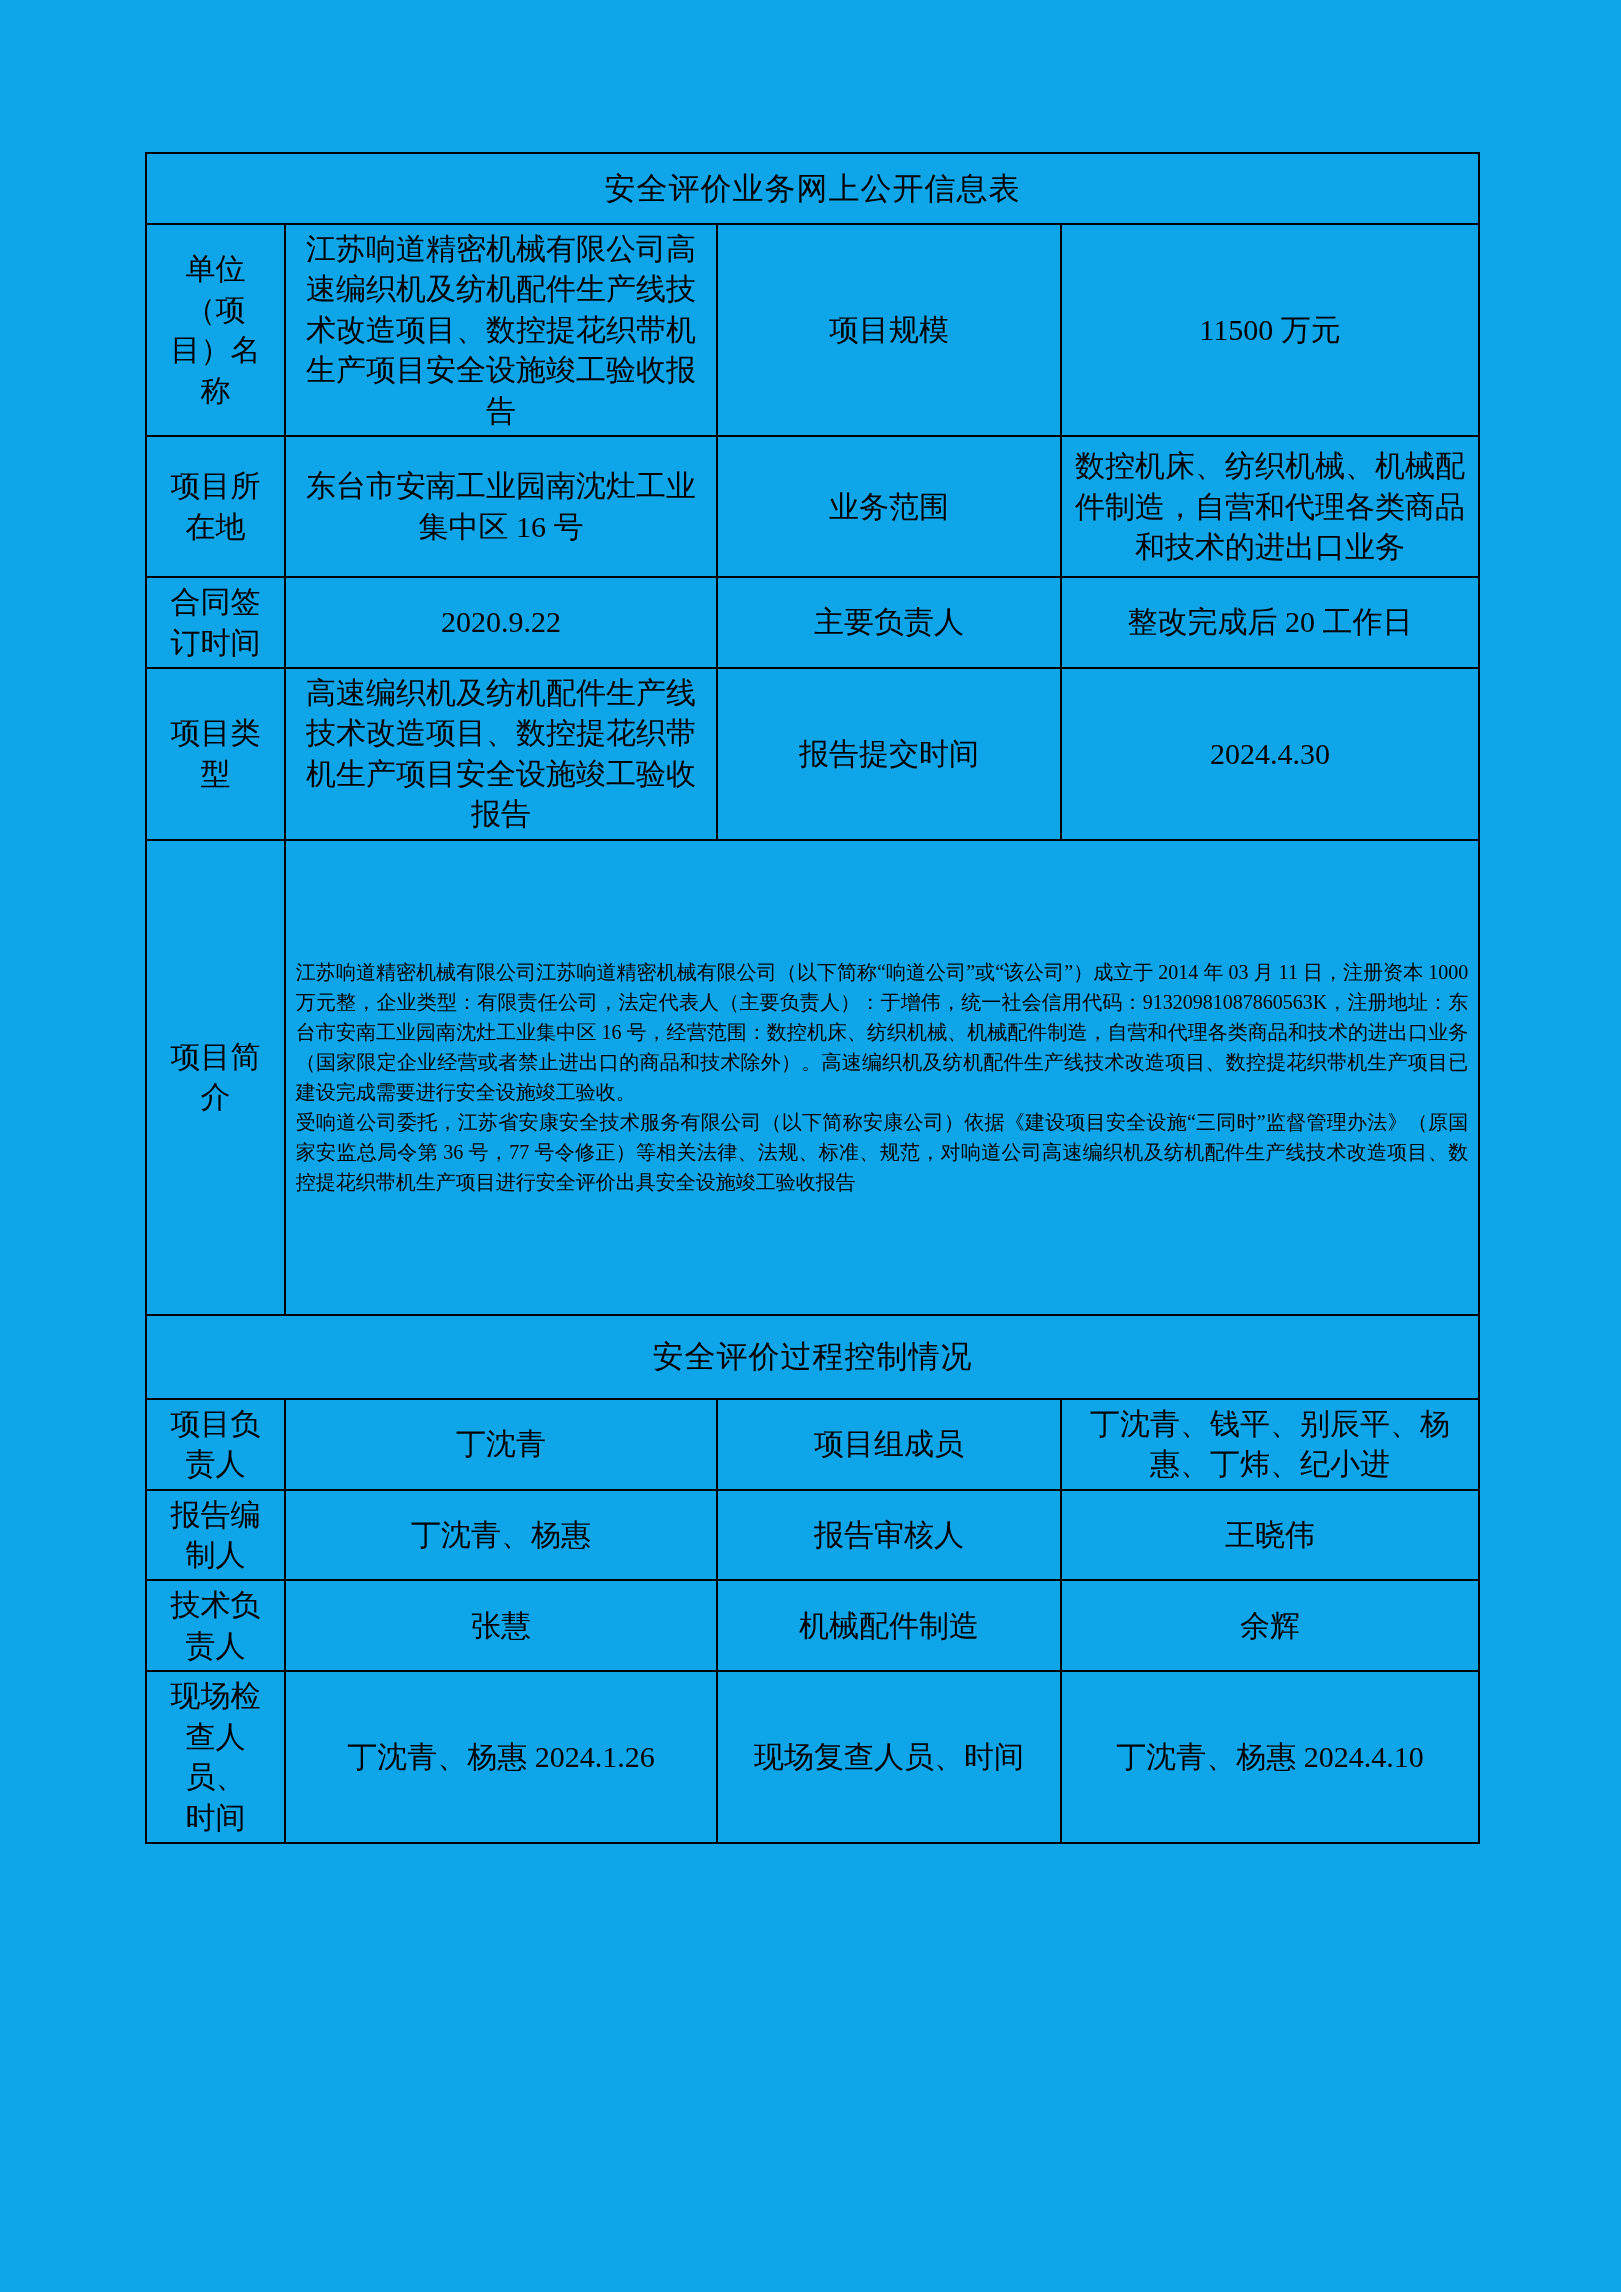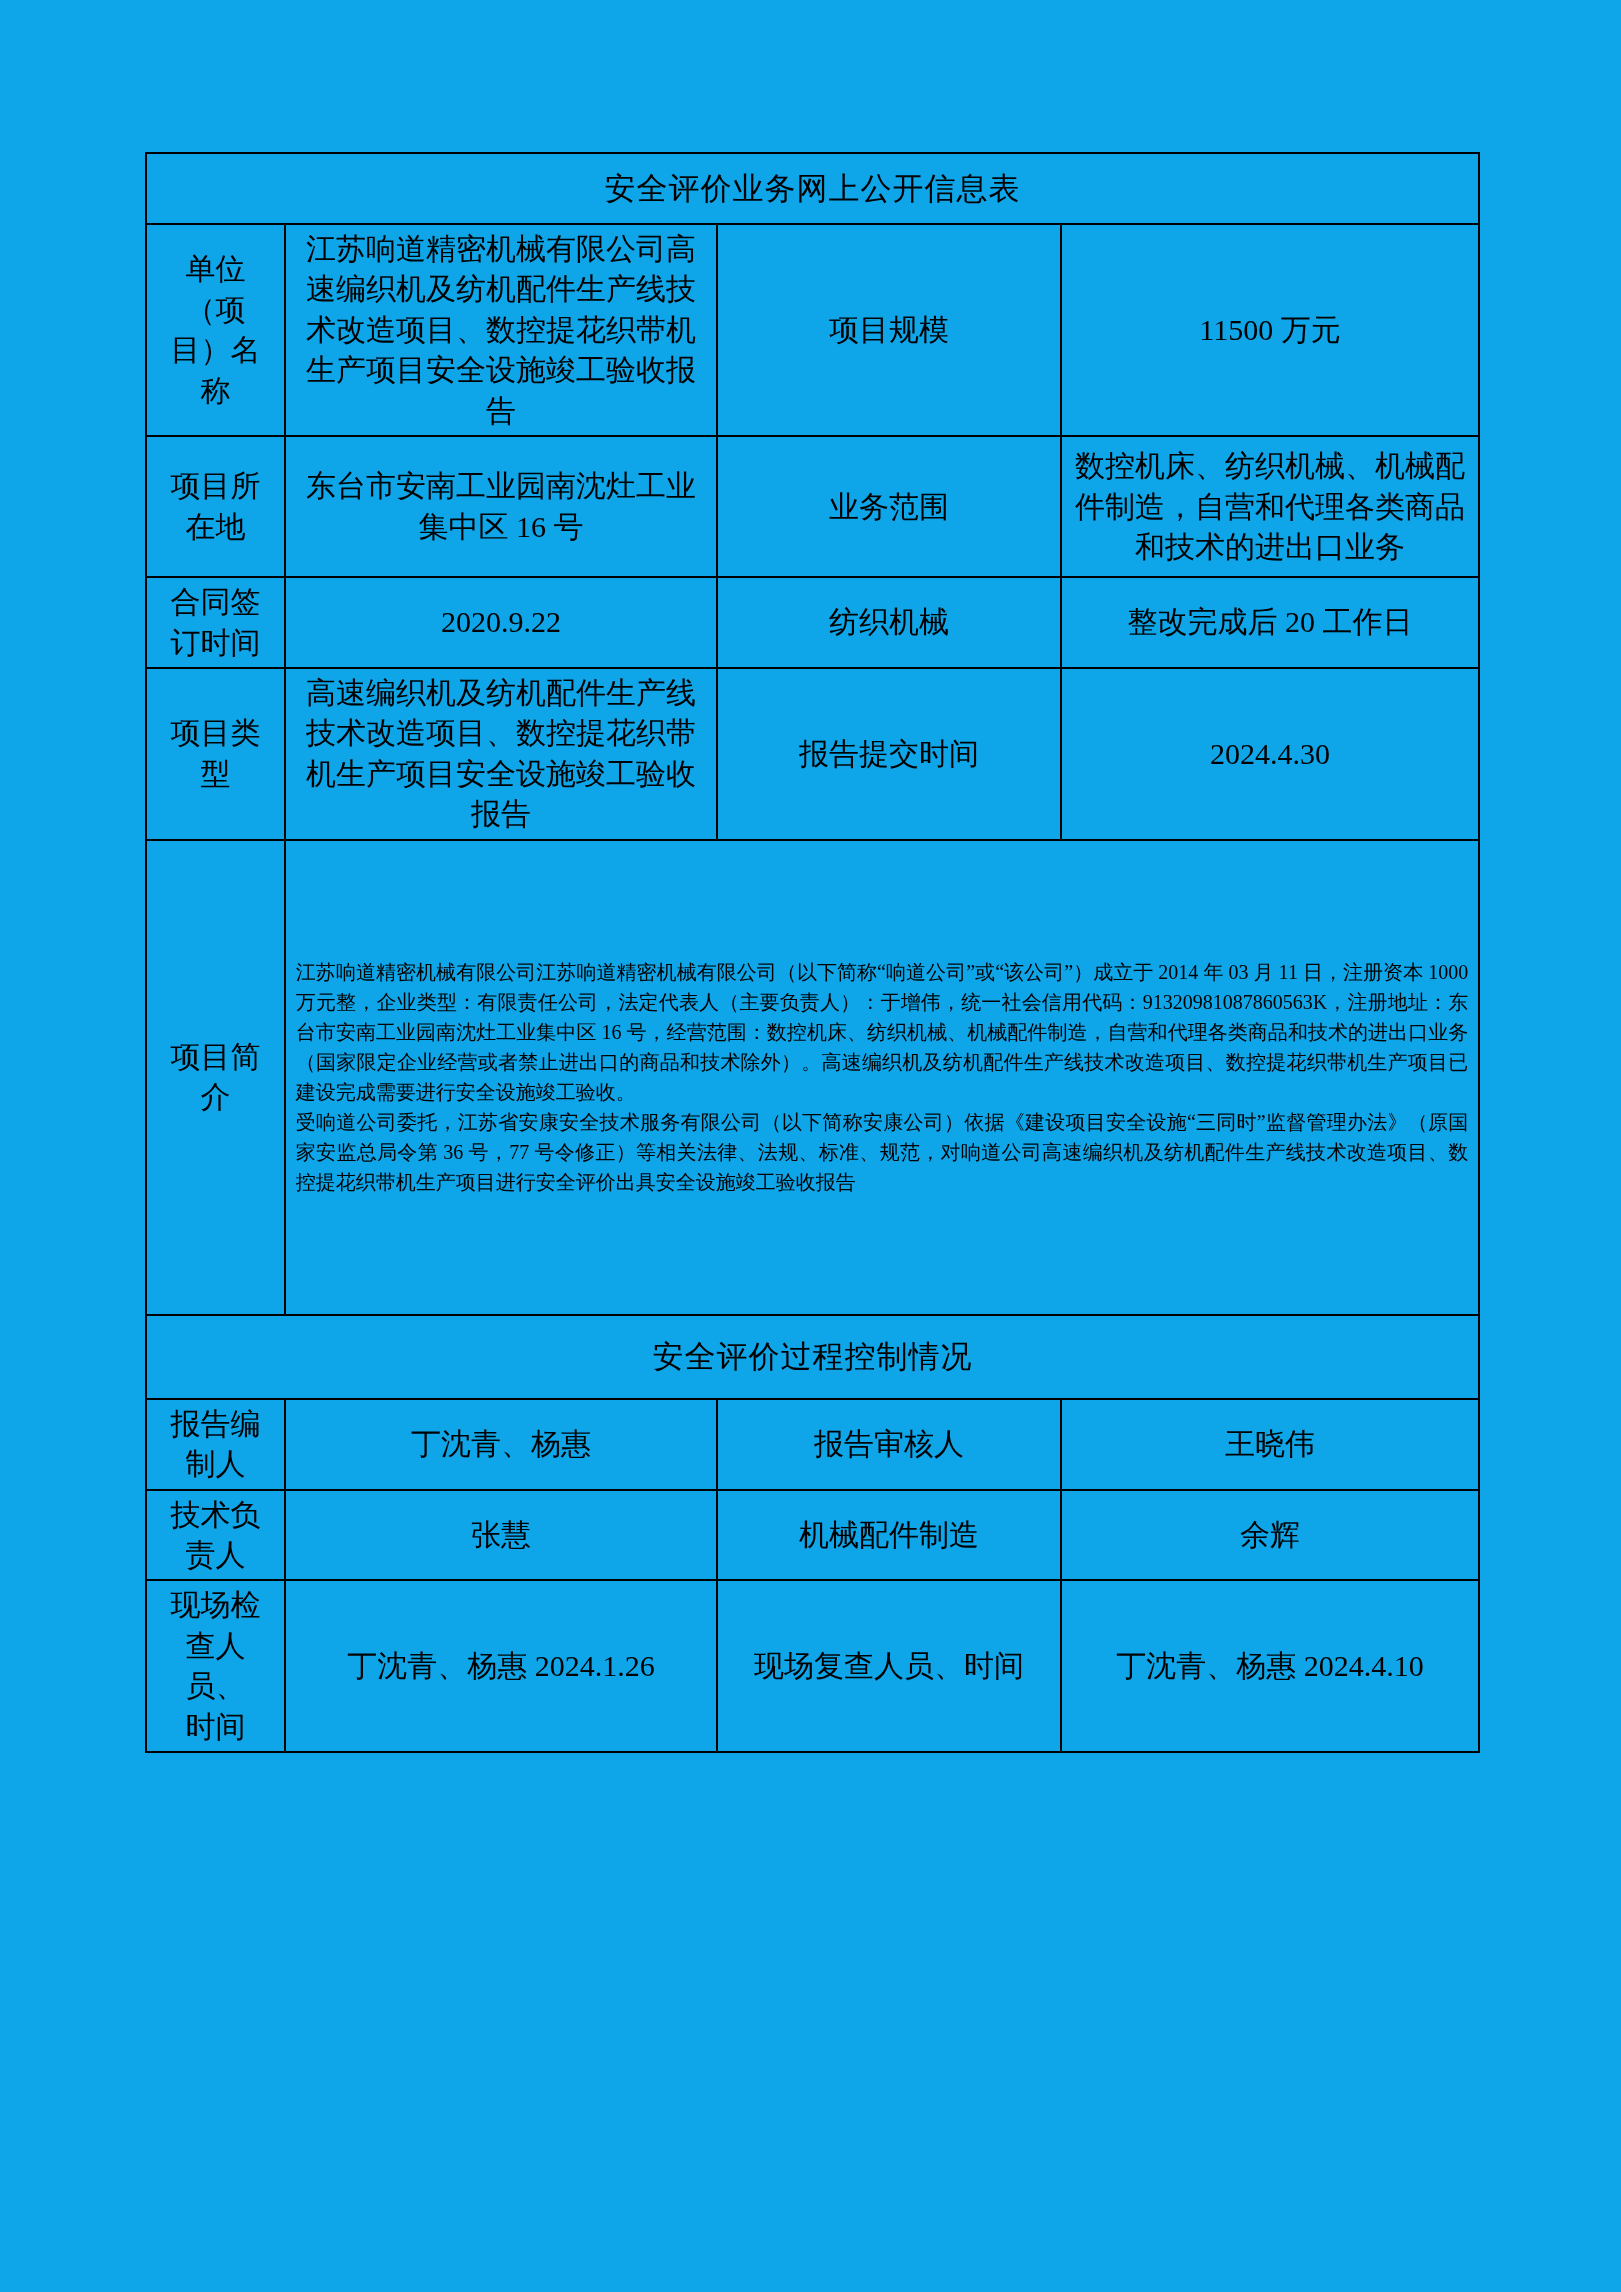--- a/index.html
+++ b/index.html
@@ -92,21 +92,21 @@
 在地</td>
       <td class="big">东台市安南工业园南沈灶工业集中区 16 号</td>
       <td class="lbl">业务范围</td>
       <td class="jl">数控机床、纺织机械、机械配件制造，自营和代理各类商品和技术的进出口业务</td>
     </tr>
 
     <tr style="height:86px">
       <td class="lbl">合同签
 订时间</td>
       <td>2020.9.22</td>
-      <td class="lbl">纺织机械</td>
+      <td class="lbl">主要负责人</td>
       <td class="big">整改完成后 20 工作日</td>
     </tr>
 
     <tr style="height:165px">
       <td class="lbl">项目类
 型</td>
       <td>高速编织机及纺机配件生产线技术改造项目、数控提花织带机生产项目安全设施竣工验收报告</td>
       <td class="lbl">报告提交时间</td>
       <td>2024.4.30</td>
     </tr>
@@ -117,20 +117,27 @@
       <td class="para-cell" colspan="3">
         <div class="para">江苏响道精密机械有限公司江苏响道精密机械有限公司（以下简称“响道公司”或“该公司”）成立于 2014 年 03 月 11 日，注册资本 1000 万元整，企业类型：有限责任公司，法定代表人（主要负责人）：于增伟，统一社会信用代码：91320981087860563K，注册地址：东台市安南工业园南沈灶工业集中区 16 号，经营范围：数控机床、纺织机械、机械配件制造，自营和代理各类商品和技术的进出口业务（国家限定企业经营或者禁止进出口的商品和技术除外）。高速编织机及纺机配件生产线技术改造项目、数控提花织带机生产项目已建设完成需要进行安全设施竣工验收。</div>
         <div class="para">受响道公司委托，江苏省安康安全技术服务有限公司（以下简称安康公司）依据《建设项目安全设施“三同时”监督管理办法》（原国家安监总局令第 36 号，77 号令修正）等相关法律、法规、标准、规范，对响道公司高速编织机及纺机配件生产线技术改造项目、数控提花织带机生产项目进行安全评价出具安全设施竣工验收报告</div>
       </td>
     </tr>
 
     <tr class="r-section" style="height:84px">
       <td colspan="4">安全评价过程控制情况</td>
     </tr>
 
+    <tr style="height:85px">
+      <td class="lbl">项目负
+责人</td>
+      <td>丁沈青</td>
+      <td class="lbl">项目组成员</td>
+      <td class="jl">丁沈青、钱平、别辰平、杨惠、丁炜、纪小进</td>
+    </tr>
 
     <tr style="height:76px">
       <td class="lbl">报告编
 制人</td>
       <td>丁沈青、杨惠</td>
       <td class="lbl">报告审核人</td>
       <td>王晓伟</td>
     </tr>
 
     <tr style="height:74px">

